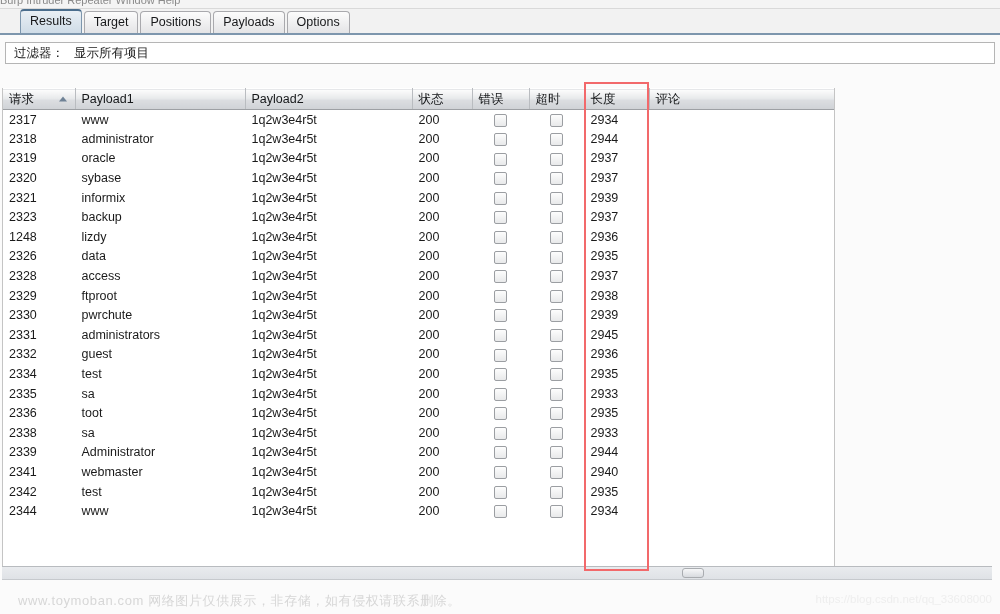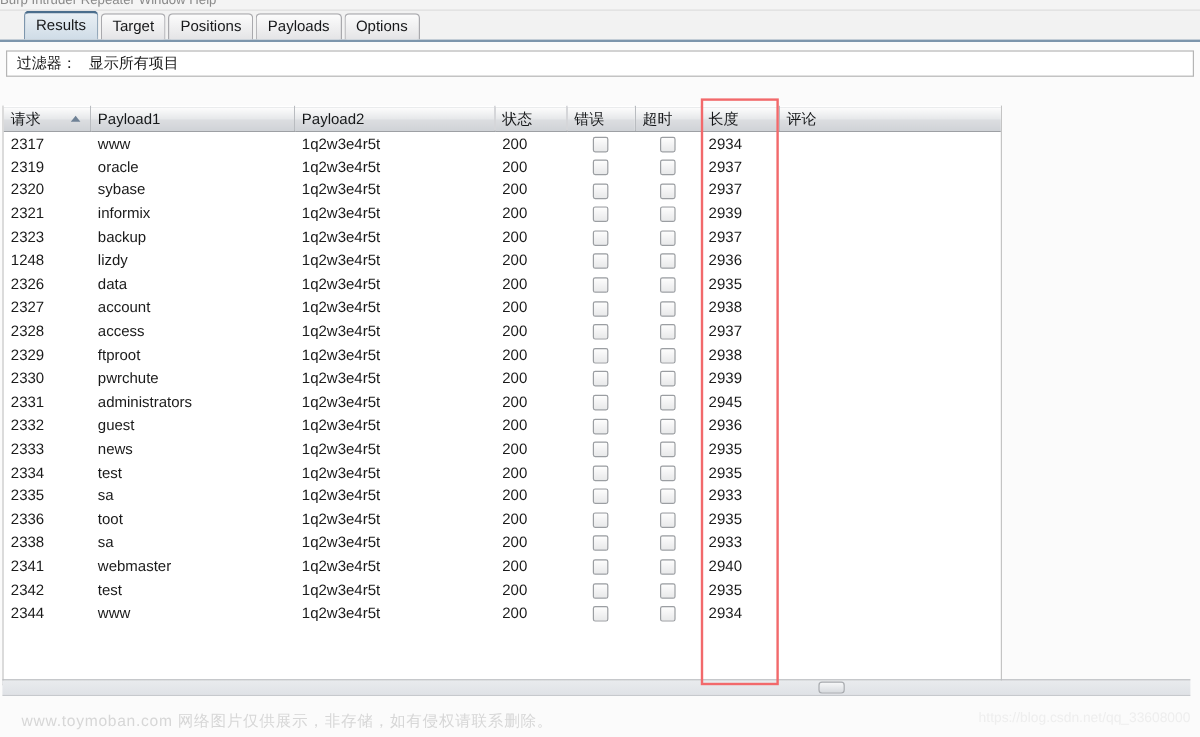--- a/index.html
+++ b/index.html
@@ -274,20 +274,30 @@
           <td class="c-req">2317</td>
           <td class="c-pl1">www</td>
           <td class="c-pl2">1q2w3e4r5t</td>
           <td class="c-status">200</td>
           <td class="c-err"><span class="cb"></span></td>
           <td class="c-time"><span class="cb"></span></td>
           <td class="c-len">2934</td>
           <td class="c-comm"></td>
         </tr>
         <tr>
+          <td class="c-req">2318</td>
+          <td class="c-pl1">administrator</td>
+          <td class="c-pl2">1q2w3e4r5t</td>
+          <td class="c-status">200</td>
+          <td class="c-err"><span class="cb"></span></td>
+          <td class="c-time"><span class="cb"></span></td>
+          <td class="c-len">2944</td>
+          <td class="c-comm"></td>
+        </tr>
+        <tr>
           <td class="c-req">2319</td>
           <td class="c-pl1">oracle</td>
           <td class="c-pl2">1q2w3e4r5t</td>
           <td class="c-status">200</td>
           <td class="c-err"><span class="cb"></span></td>
           <td class="c-time"><span class="cb"></span></td>
           <td class="c-len">2937</td>
           <td class="c-comm"></td>
         </tr>
         <tr>
@@ -334,30 +344,20 @@
           <td class="c-req">2326</td>
           <td class="c-pl1">data</td>
           <td class="c-pl2">1q2w3e4r5t</td>
           <td class="c-status">200</td>
           <td class="c-err"><span class="cb"></span></td>
           <td class="c-time"><span class="cb"></span></td>
           <td class="c-len">2935</td>
           <td class="c-comm"></td>
         </tr>
         <tr>
-          <td class="c-req">2327</td>
-          <td class="c-pl1">account</td>
-          <td class="c-pl2">1q2w3e4r5t</td>
-          <td class="c-status">200</td>
-          <td class="c-err"><span class="cb"></span></td>
-          <td class="c-time"><span class="cb"></span></td>
-          <td class="c-len">2938</td>
-          <td class="c-comm"></td>
-        </tr>
-        <tr>
           <td class="c-req">2328</td>
           <td class="c-pl1">access</td>
           <td class="c-pl2">1q2w3e4r5t</td>
           <td class="c-status">200</td>
           <td class="c-err"><span class="cb"></span></td>
           <td class="c-time"><span class="cb"></span></td>
           <td class="c-len">2937</td>
           <td class="c-comm"></td>
         </tr>
         <tr>
@@ -394,30 +394,20 @@
           <td class="c-req">2332</td>
           <td class="c-pl1">guest</td>
           <td class="c-pl2">1q2w3e4r5t</td>
           <td class="c-status">200</td>
           <td class="c-err"><span class="cb"></span></td>
           <td class="c-time"><span class="cb"></span></td>
           <td class="c-len">2936</td>
           <td class="c-comm"></td>
         </tr>
         <tr>
-          <td class="c-req">2333</td>
-          <td class="c-pl1">news</td>
-          <td class="c-pl2">1q2w3e4r5t</td>
-          <td class="c-status">200</td>
-          <td class="c-err"><span class="cb"></span></td>
-          <td class="c-time"><span class="cb"></span></td>
-          <td class="c-len">2935</td>
-          <td class="c-comm"></td>
-        </tr>
-        <tr>
           <td class="c-req">2334</td>
           <td class="c-pl1">test</td>
           <td class="c-pl2">1q2w3e4r5t</td>
           <td class="c-status">200</td>
           <td class="c-err"><span class="cb"></span></td>
           <td class="c-time"><span class="cb"></span></td>
           <td class="c-len">2935</td>
           <td class="c-comm"></td>
         </tr>
         <tr>
@@ -441,20 +431,30 @@
           <td class="c-comm"></td>
         </tr>
         <tr>
           <td class="c-req">2338</td>
           <td class="c-pl1">sa</td>
           <td class="c-pl2">1q2w3e4r5t</td>
           <td class="c-status">200</td>
           <td class="c-err"><span class="cb"></span></td>
           <td class="c-time"><span class="cb"></span></td>
           <td class="c-len">2933</td>
+          <td class="c-comm"></td>
+        </tr>
+        <tr>
+          <td class="c-req">2339</td>
+          <td class="c-pl1">Administrator</td>
+          <td class="c-pl2">1q2w3e4r5t</td>
+          <td class="c-status">200</td>
+          <td class="c-err"><span class="cb"></span></td>
+          <td class="c-time"><span class="cb"></span></td>
+          <td class="c-len">2944</td>
           <td class="c-comm"></td>
         </tr>
         <tr>
           <td class="c-req">2341</td>
           <td class="c-pl1">webmaster</td>
           <td class="c-pl2">1q2w3e4r5t</td>
           <td class="c-status">200</td>
           <td class="c-err"><span class="cb"></span></td>
           <td class="c-time"><span class="cb"></span></td>
           <td class="c-len">2940</td>

